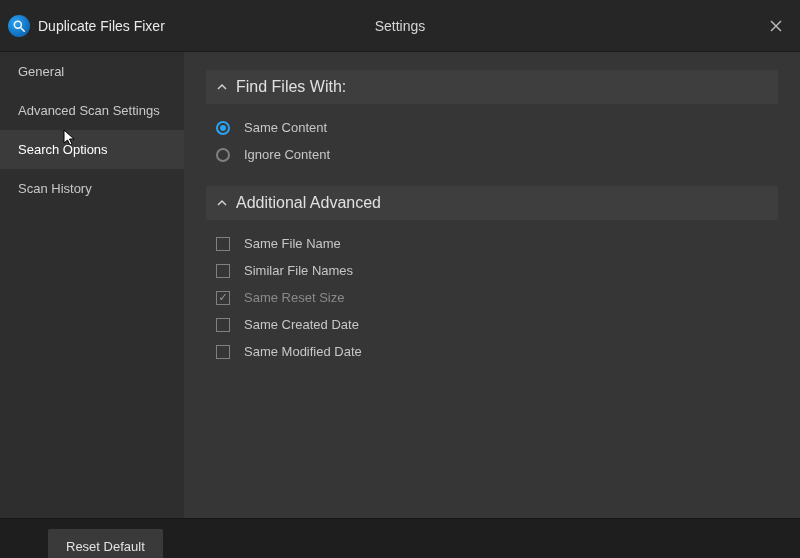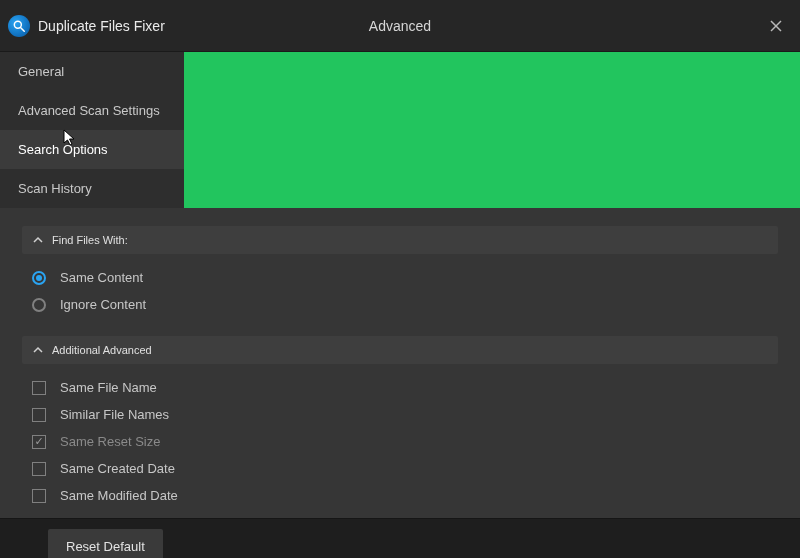--- a/index.html
+++ b/index.html
@@ -45,22 +45,21 @@
       margin-left: auto;
       width: 32px; height: 32px;
       display: flex; align-items: center; justify-content: center;
       color: #b8b8b8;
       font-size: 18px;
       cursor: pointer;
     }
     .body {
       display: flex;
       height: 466px;
-      background: #22c55e;
-      flex-direction: column;
+      background: #404040;
     }
     .sidebar {
       width: 184px;
       background: #2e2e2e;
     }
     .sidebar-item {
       padding: 12px 18px;
       color: #c9c9c9;
       cursor: pointer;
       position: relative;
@@ -75,21 +74,21 @@
       padding: 18px 22px 0 22px;
       overflow: auto;
     }
     .section-header {
       background: #3e3e3e;
       border-radius: 2px;
       padding: 8px 10px;
       display: flex;
       align-items: center;
       color: #e0e0e0;
-      font-size: 11px;
+      font-size: 16px;
       margin-bottom: 10px;
       cursor: pointer;
     }
     .section-header .chev {
       margin-right: 8px;
       width: 12px; height: 12px;
       display: inline-flex;
       align-items: center;
       justify-content: center;
     }
@@ -166,21 +165,21 @@
 <body>
 
 <div class="titlebar">
   <div class="logo">
     <svg width="14" height="14" viewBox="0 0 24 24">
       <circle cx="10" cy="10" r="6" stroke="#fff" stroke-width="2.5" fill="none"></circle>
       <line x1="15" y1="15" x2="21" y2="21" stroke="#fff" stroke-width="2.5" stroke-linecap="round"></line>
     </svg>
   </div>
   <div class="app-title">Duplicate Files Fixer</div>
-  <div class="window-title">Advanced</div>
+  <div class="window-title">Settings</div>
   <div class="close">
     <svg width="14" height="14" viewBox="0 0 14 14">
       <line x1="2" y1="2" x2="12" y2="12" stroke="#b8b8b8" stroke-width="1.5"></line>
       <line x1="12" y1="2" x2="2" y2="12" stroke="#b8b8b8" stroke-width="1.5"></line>
     </svg>
   </div>
 </div>
 
 <div class="body">
   <div class="sidebar">

